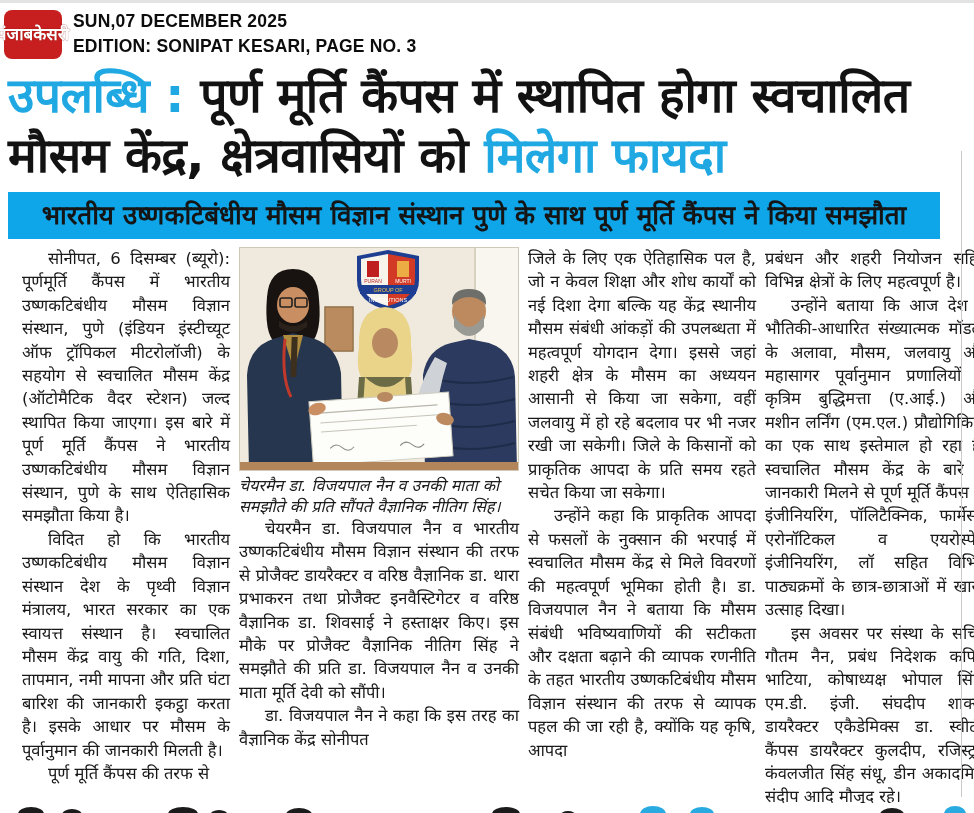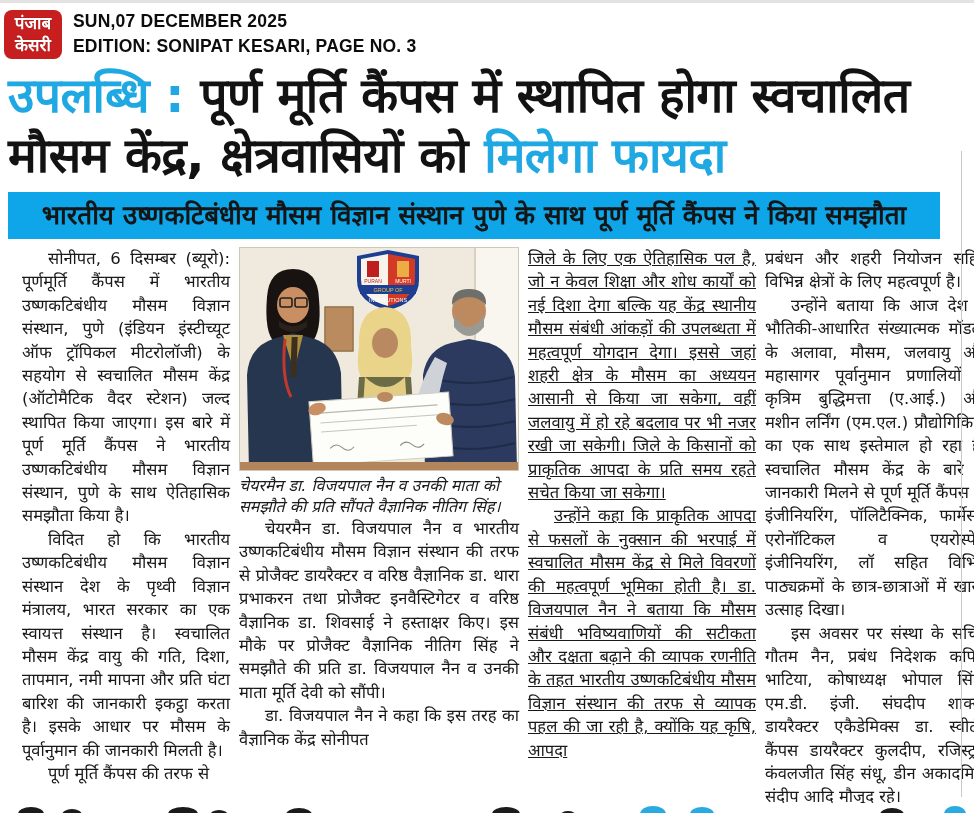--- a/index.html
+++ b/index.html
@@ -8,21 +8,21 @@
     background:#ffffff;color:#111;
     font-family:"DejaVu Sans","Liberation Sans",sans-serif;
   }
   .page{position:absolute;inset:0;border-top:3px solid #e3e3e3;}
 
   
   .masthead{display:flex;align-items:center;gap:11px;padding:5px 8px 3px 4px;height:52px;}
   .logo-box{
     width:58px;height:49px;background:#c71f1f;border-radius:8px;flex:0 0 auto;
     color:#fff;font-weight:bold;font-size:17px;line-height:1.3;
-    display:flex;flex-direction:column;align-items:center;justify-content:center;
+    display:flex;flex-direction:row;align-items:center;justify-content:center;
     text-shadow:0 0 1px #7a0000;
   }
   .masthead-text{font-family:"Liberation Sans",sans-serif;font-weight:bold;font-size:17.5px;line-height:1.45;color:#0c0c0c;letter-spacing:.2px;}
 
   
   .headline{padding:2px 8px 0 8px;font-weight:800;color:#121212;}
   .headline .hl-line{font-size:48px;line-height:60px;white-space:nowrap;letter-spacing:-.5px;}
   .accent{color:#1fa8e2;}
 
   
@@ -31,21 +31,21 @@
     font-size:26px;font-weight:700;color:#151515;padding:4px 4px 7px 4px;
   }
 
   
   .body-grid{display:flex;align-items:flex-start;padding:8px 8px 0 8px;gap:9px;height:556px;overflow:hidden;}
   .col{font-size:16.5px;line-height:23.4px;text-align:justify;color:#181818;}
   .col p{margin:0;text-indent:26px;}
   .col p.noindent{text-indent:0;}
   .col-1{width:208px;flex:0 0 auto;margin-left:14px;}
   .col-mid{width:280px;flex:0 0 auto;}
-  .col-3{width:228px;flex:0 0 auto;text-decoration:underline;}
+  .col-3{width:228px;flex:0 0 auto;}
   .col-4{width:222px;flex:0 0 auto;}
   .figure{margin:0 0 4px 0;}
   .figure svg{display:block;}
   .caption{
     font-style:italic;font-size:16px;line-height:21px;color:#1c1c1c;
     text-align:left;margin:3px 0 8px 0;text-indent:0;
   }
   .vrule{position:absolute;top:148px;bottom:16px;right:12px;width:1px;background:#c9c9c9;}
 
   

